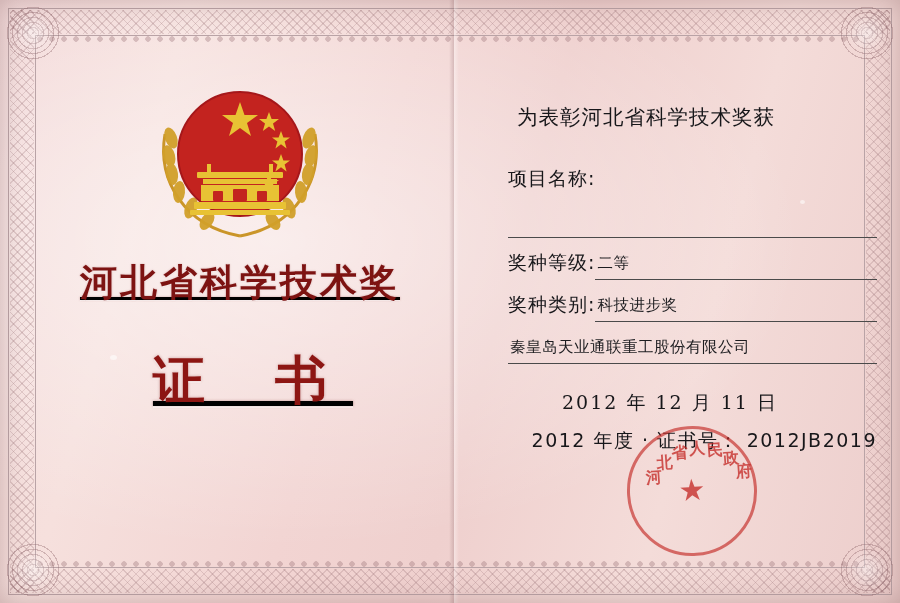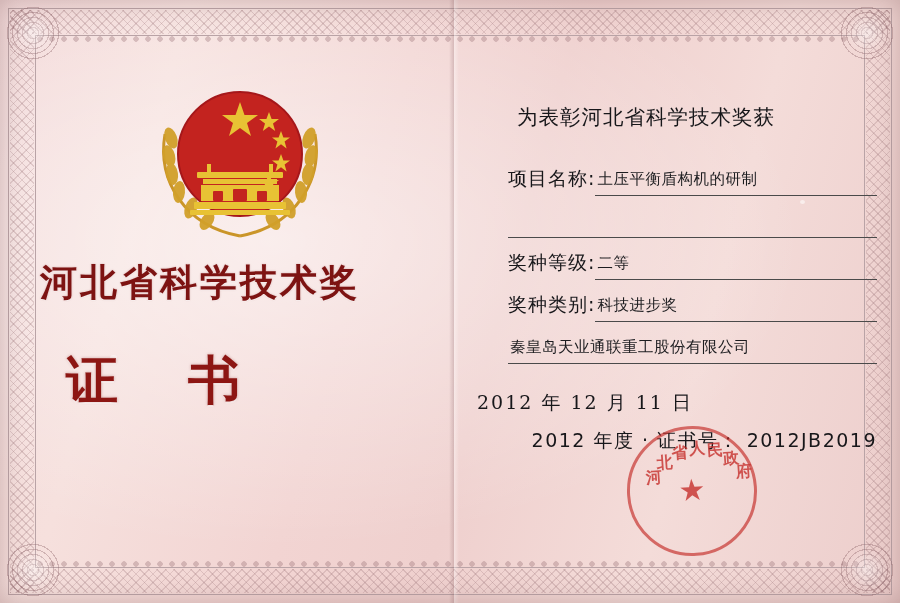--- a/index.html
+++ b/index.html
@@ -97,20 +97,22 @@
     pointer-events: none;
   }
 
   
   .left-panel {
     position: absolute;
     left: 40px;
     top: 46px;
     width: 400px;
     height: 500px;
+    text-align: center;
+    text-decoration: underline;
   }
 
   .emblem {
     position: relative;
     margin: 30px auto 0;
     width: 190px;
     height: 170px;
   }
   .emblem svg { display: block; }
 
@@ -215,21 +217,21 @@
     left: 50%;
     top: 50%;
     font-size: 16px;
     font-weight: bold;
     transform-origin: 0 0;
     color: rgba(196, 41, 38, 0.85);
   }
 
   .date-row {
     margin-top: 26px;
-    text-align: left;
+    text-align: center;
     font-size: 19px;
     letter-spacing: 2px;
     color: #17171a;
     padding-right: 14px;
   }
   .date-row .num { font-family: "DejaVu Serif", serif; }
   .footer-row {
     margin-top: 12px;
     text-align: right;
     font-size: 19px;
@@ -332,23 +334,20 @@
   <div class="right-panel">
 
     <div class="preamble">
       <div class="p1">为表彰河北省科学技术奖获</div>
     </div>
 
     <div class="fields">
 
       <div class="field-row">
         <div class="field-label">项目名称:</div>
-        <div class="field-value-wrap">
-          <div class="field-value">土压平衡盾构机的研制</div>
-        </div>
       </div>
 
       <div class="field-row continuation">
         <div class="field-label" style="min-width:0;"></div>
         <div class="field-value-wrap">
           <div class="field-value"></div>
         </div>
       </div>
 
       <div class="field-row">

